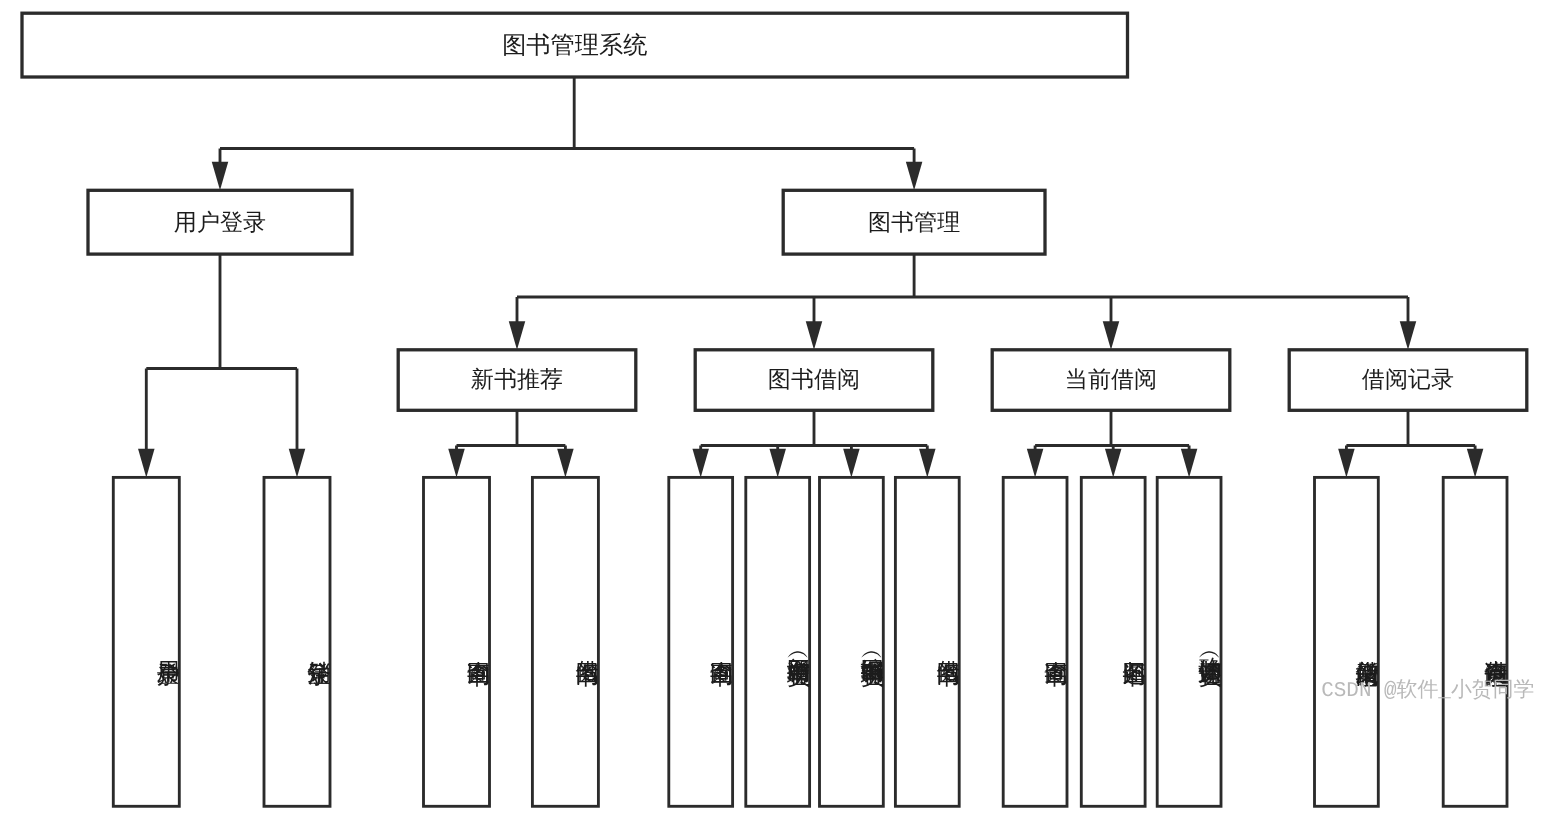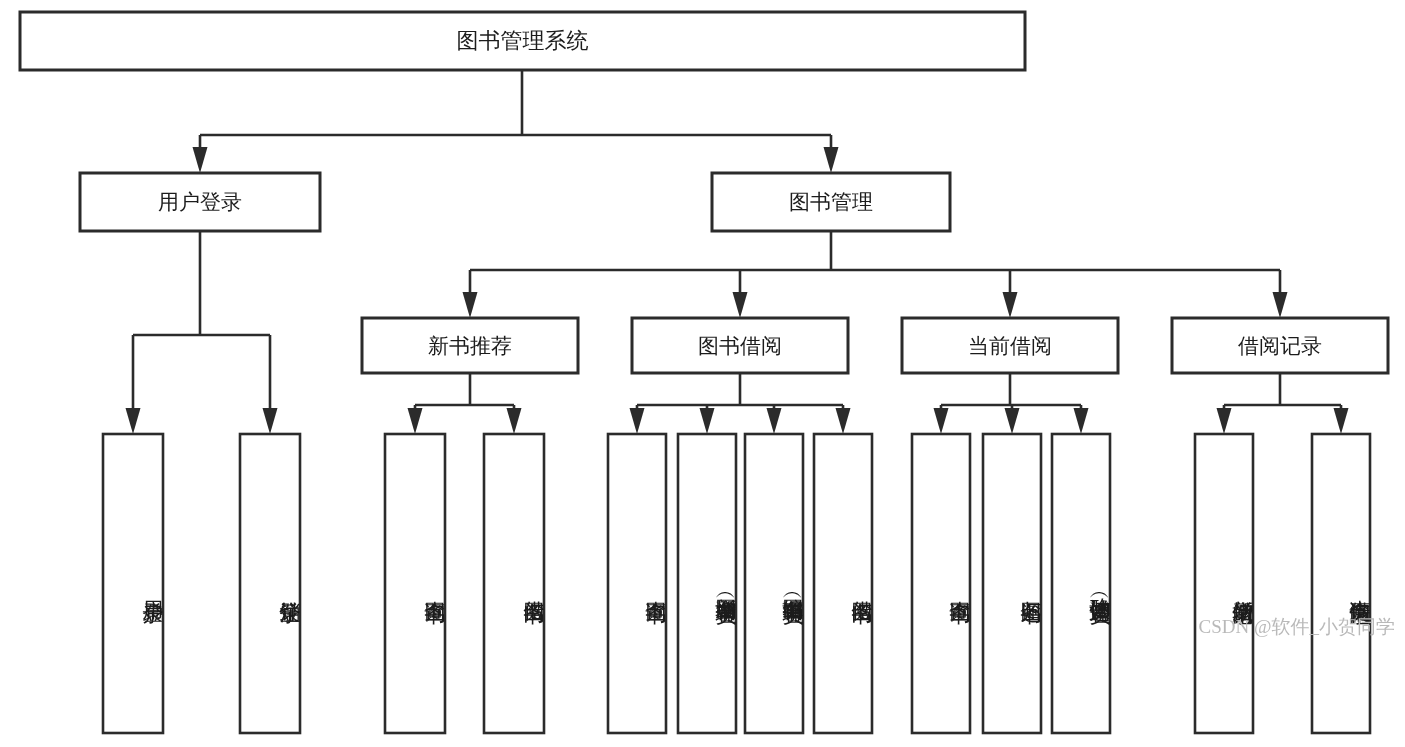--- a/index.html
+++ b/index.html
@@ -74,21 +74,21 @@
     display: flex;
     align-items: flex-start;
     justify-content: center;
     white-space: nowrap;
     pointer-events: none;
   }
   .watermark {
     position: absolute;
     right: 10px;
     bottom: 6px;
-    font-family: Liberation Serif, serif;
+    font-family: Liberation Mono, monospace;
     font-size: 19px;
     color: #b9b9b9;
     white-space: nowrap;
   }
 </style>
 </head>
 <body>
 
 <div id="diagram-root">
   <svg class="diagram-canvas" viewBox="0 0 1405 747">

